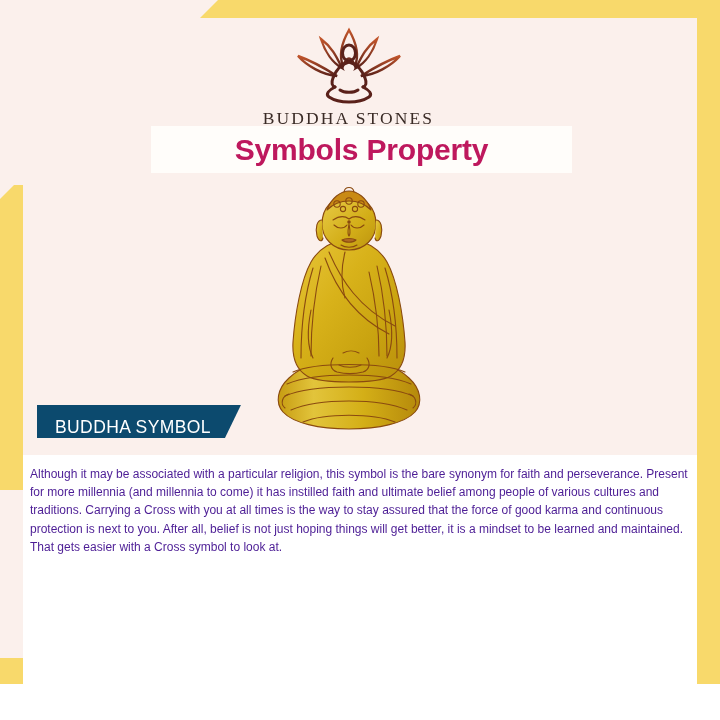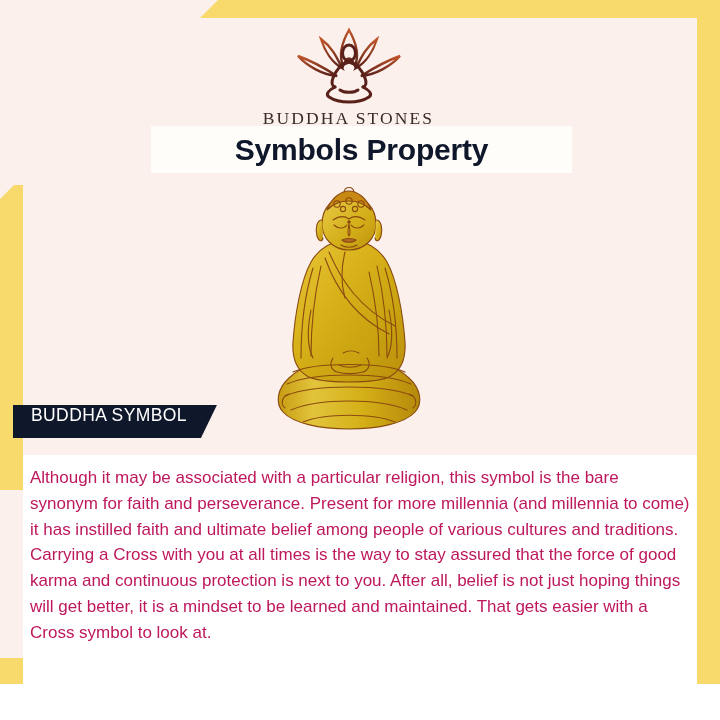--- a/index.html
+++ b/index.html
@@ -99,21 +99,21 @@
     width: 421px;
     height: 47px;
     background: #FFFDFA;
     display: flex;
     align-items: center;
     justify-content: center;
   }
   .title-text {
     font-size: 30px;
     font-weight: bold;
-    color: #0f172a;
+    color: #be185d;
     letter-spacing: -0.2px;
     font-family: "Liberation Sans", sans-serif;
   }
 
   
   .statue-wrap {
     position: absolute;
     left: 0;
     right: 23px;
     top: 180px;
@@ -124,27 +124,27 @@
   }
   .statue {
     width: 200px;
     height: 260px;
     display: block;
   }
 
   
   .ribbon {
     position: absolute;
-    left: 13px;
+    left: 37px;
     top: 405px;
     height: 33px;
     padding: 0 30px 0 18px;
-    background: #0f172a;
+    background: #0c4a6e;
     display: flex;
-    align-items: flex-start;
+    align-items: flex-end;
     clip-path: polygon(0 0, 100% 0, calc(100% - 16px) 100%, 0 100%);
   }
   .ribbon-text {
     color: #FFFFFF;
     font-size: 17.5px;
     letter-spacing: 0.4px;
     font-family: "Liberation Sans", sans-serif;
   }
 
   
@@ -165,23 +165,23 @@
     font-family: "Liberation Sans", sans-serif;
     letter-spacing: -0.2px;
   }
   .headline .star {
     font-size: 21px;
     line-height: 1;
   }
   .body-copy {
     margin: 10px 0 0 0;
     padding: 0 7px 0 7px;
-    font-size: 17px;
+    font-size: 12px;
     line-height: 1.52;
-    color: #be185d;
+    color: #4c1d95;
     font-family: "Liberation Sans", sans-serif;
     font-weight: 500;
     text-align: left;
   }
 </style>
 </head>
 <body>
 
 <div class="poster">
 

